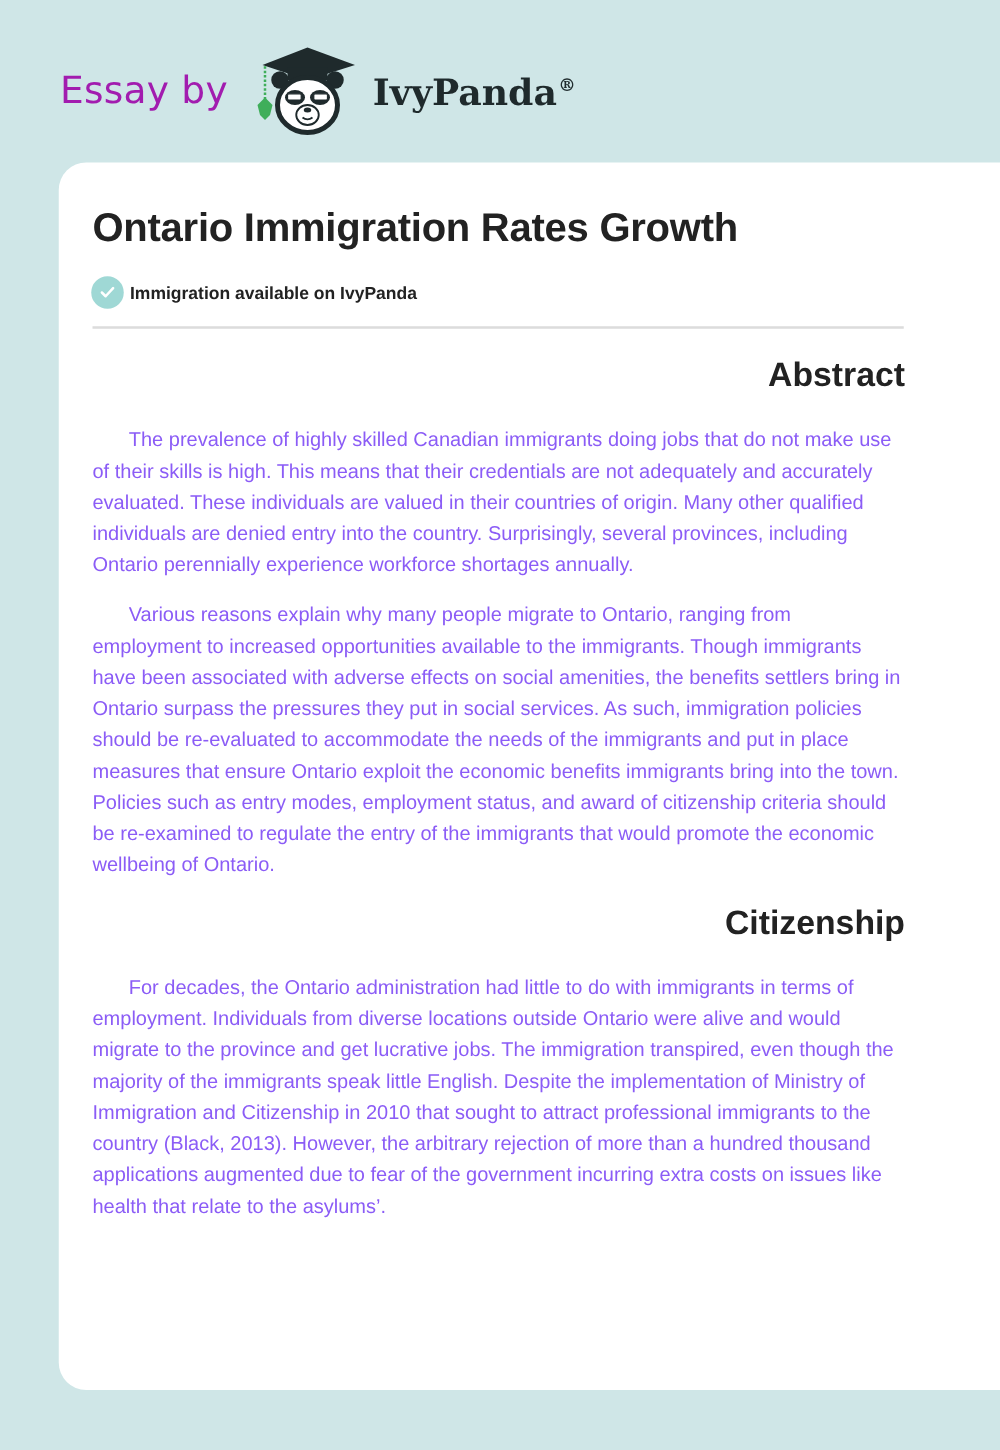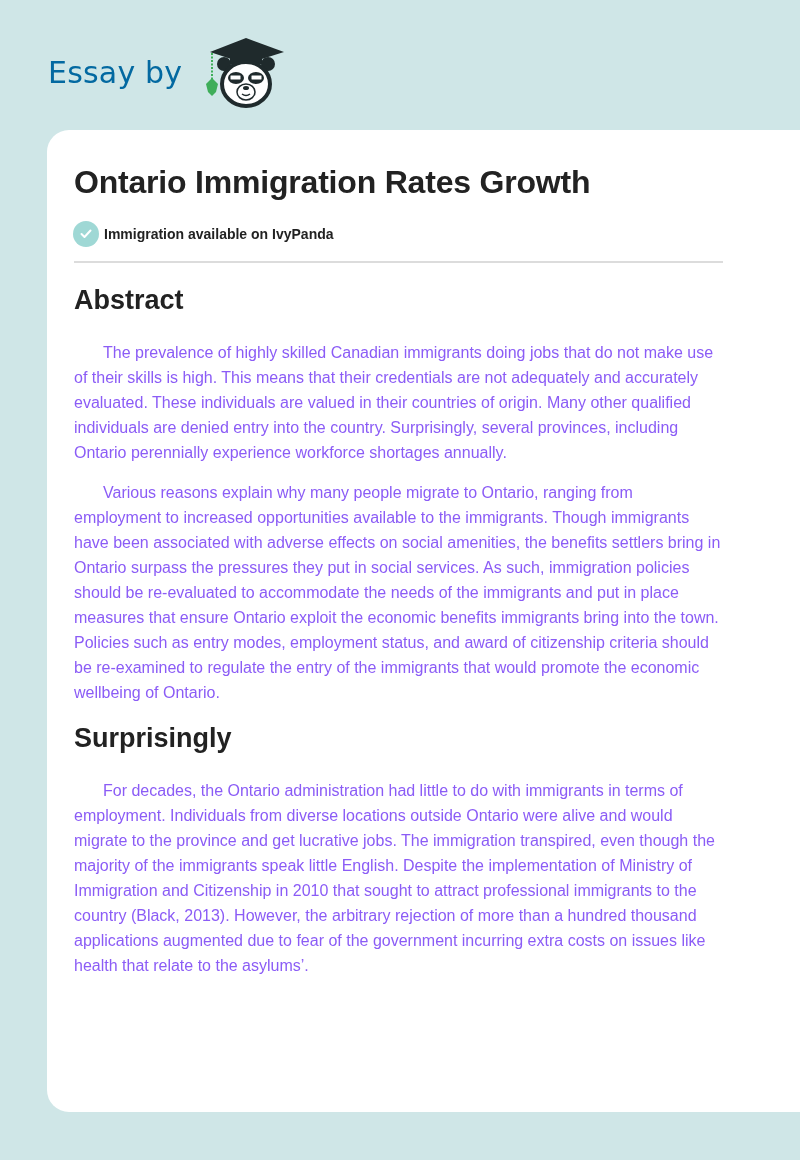--- a/index.html
+++ b/index.html
@@ -10,21 +10,21 @@
     color: #222;
     position: relative;
     overflow: hidden;
   }
   .brand {
     position: absolute; left: 48px; top: 34px;
     display: flex; align-items: center; height: 76px;
   }
   .brand-prefix {
     font-family: "DejaVu Sans", sans-serif;
-    font-size: 30px; color: #0369a1; letter-spacing: 0.2px;
+    font-size: 30px; color: #a21caf; letter-spacing: 0.2px;
     margin-right: 18px;
   }
   .brand-logo { width: 92px; height: 76px; margin-right: 6px; }
   .brand-name {
     font-family: "DejaVu Serif", serif;
     font-weight: bold; font-size: 29px; color: #1f2a2c;
     position: relative; top: 2px;
   }
   .brand-reg { font-size: 14px; vertical-align: super; margin-left: 1px; }
 
@@ -51,20 +51,21 @@
   .divider {
     position: absolute; left: 27px; top: 131px;
     width: 649px; height: 2px; background: #dcdcdc;
   }
   .content {
     position: absolute; left: 27px; top: 152px; width: 650px;
   }
   .content h2 {
     font-size: 27px; font-weight: bold; margin: 0 0 22px 0; color: #222;
     line-height: 36px;
+    text-align: right;
   }
   .content p {
     font-size: 16px; line-height: 25px; margin: 0 0 15px 0; color: #8b5cf6;
     text-indent: 29px;
   }
   .content h2.sec2 { margin-top: 4px; }
 </style>
 </head>
 <body>
 
@@ -87,20 +88,21 @@
       <ellipse cx="36" cy="44" rx="8" ry="6" fill="#1f2a2c"></ellipse>
       <ellipse cx="56" cy="44" rx="8" ry="6" fill="#1f2a2c"></ellipse>
       <rect x="30" y="41" width="11" height="5" rx="1" fill="#ffffff" stroke="#1f2a2c" stroke-width="1"></rect>
       <rect x="51" y="41" width="11" height="5" rx="1" fill="#ffffff" stroke="#1f2a2c" stroke-width="1"></rect>
 
       <ellipse cx="46" cy="58" rx="9" ry="8" fill="#ffffff" stroke="#1f2a2c" stroke-width="1.5"></ellipse>
       <ellipse cx="46" cy="54" rx="3" ry="2" fill="#1f2a2c"></ellipse>
       <path d="M42,60 Q46,63 50,60" stroke="#1f2a2c" stroke-width="1.5" fill="none"></path>
     </svg>
   </span>
+  <span class="brand-name"><span>IvyPanda</span><span class="brand-reg">®</span></span>
 </div>
 
 <div class="card">
   <h1 class="title">Ontario Immigration Rates Growth</h1>
 
   <div class="badge-row">
     <span class="check">
       <svg width="12" height="10" viewBox="0 0 12 10">
         <path d="M1.5,5 L4.5,8 L10.5,1.5" stroke="#ffffff" stroke-width="2" fill="none" stroke-linecap="round" stroke-linejoin="round"></path>
       </svg>
@@ -108,16 +110,16 @@
     <span class="badge-text">Immigration available on IvyPanda</span>
   </div>
 
   <div class="divider"></div>
 
   <div class="content">
     <h2>Abstract</h2>
     <p>The prevalence of highly skilled Canadian immigrants doing jobs that do not make use of their skills is high. This means that their credentials are not adequately and accurately evaluated. These individuals are valued in their countries of origin. Many other qualified individuals are denied entry into the country. Surprisingly, several provinces, including Ontario perennially experience workforce shortages annually.</p>
     <p>Various reasons explain why many people migrate to Ontario, ranging from employment to increased opportunities available to the immigrants. Though immigrants have been associated with adverse effects on social amenities, the benefits settlers bring in Ontario surpass the pressures they put in social services. As such, immigration policies should be re-evaluated to accommodate the needs of the immigrants and put in place measures that ensure Ontario exploit the economic benefits immigrants bring into the town. Policies such as entry modes, employment status, and award of citizenship criteria should be re-examined to regulate the entry of the immigrants that would promote the economic wellbeing of Ontario.</p>
 
-    <h2 class="sec2">Surprisingly</h2>
+    <h2 class="sec2">Citizenship</h2>
     <p>For decades, the Ontario administration had little to do with immigrants in terms of employment. Individuals from diverse locations outside Ontario were alive and would migrate to the province and get lucrative jobs. The immigration transpired, even though the majority of the immigrants speak little English. Despite the implementation of Ministry of Immigration and Citizenship in 2010 that sought to attract professional immigrants to the country (Black, 2013). However, the arbitrary rejection of more than a hundred thousand applications augmented due to fear of the government incurring extra costs on issues like health that relate to the asylums’.</p>
   </div>
 </div>
 
 </body></html>

